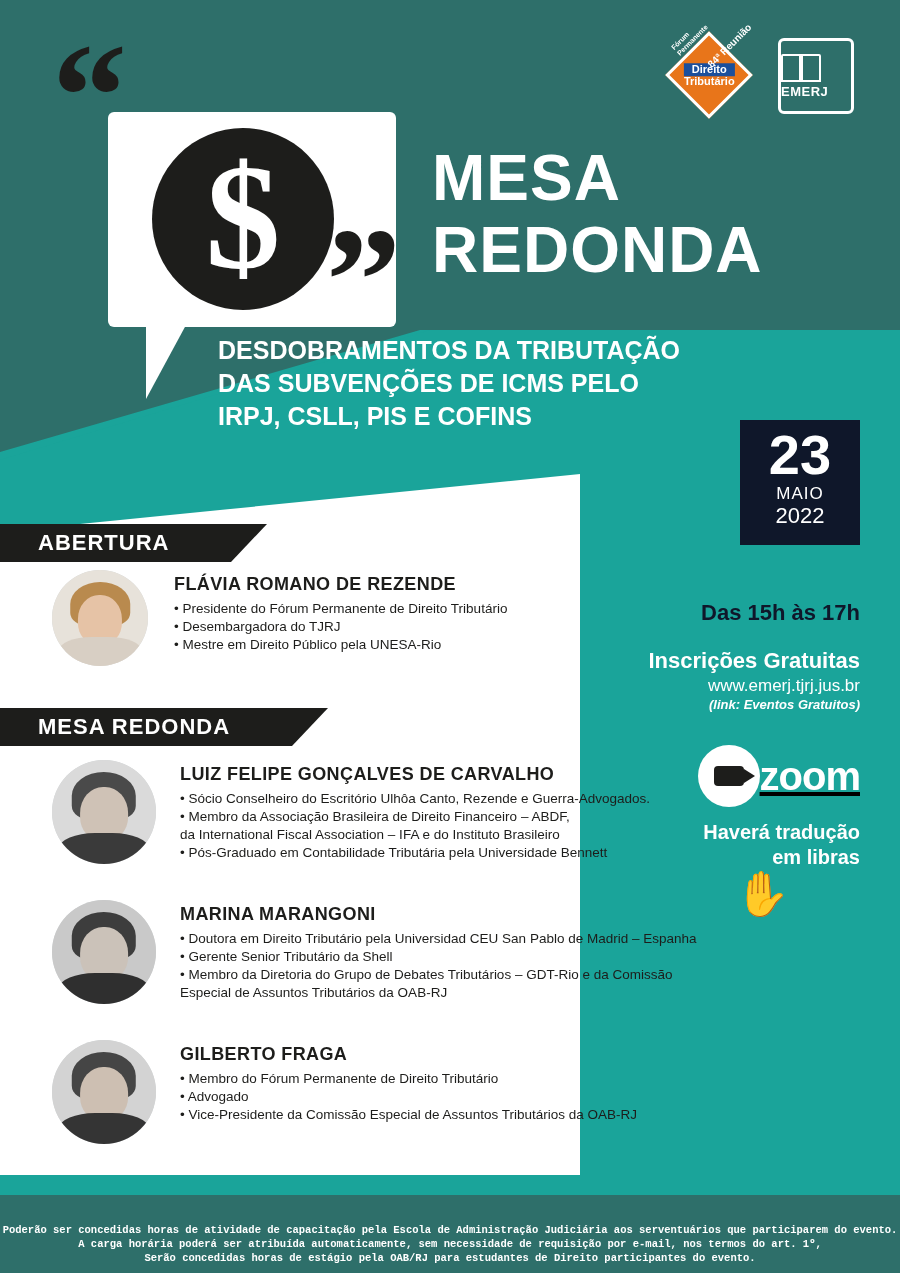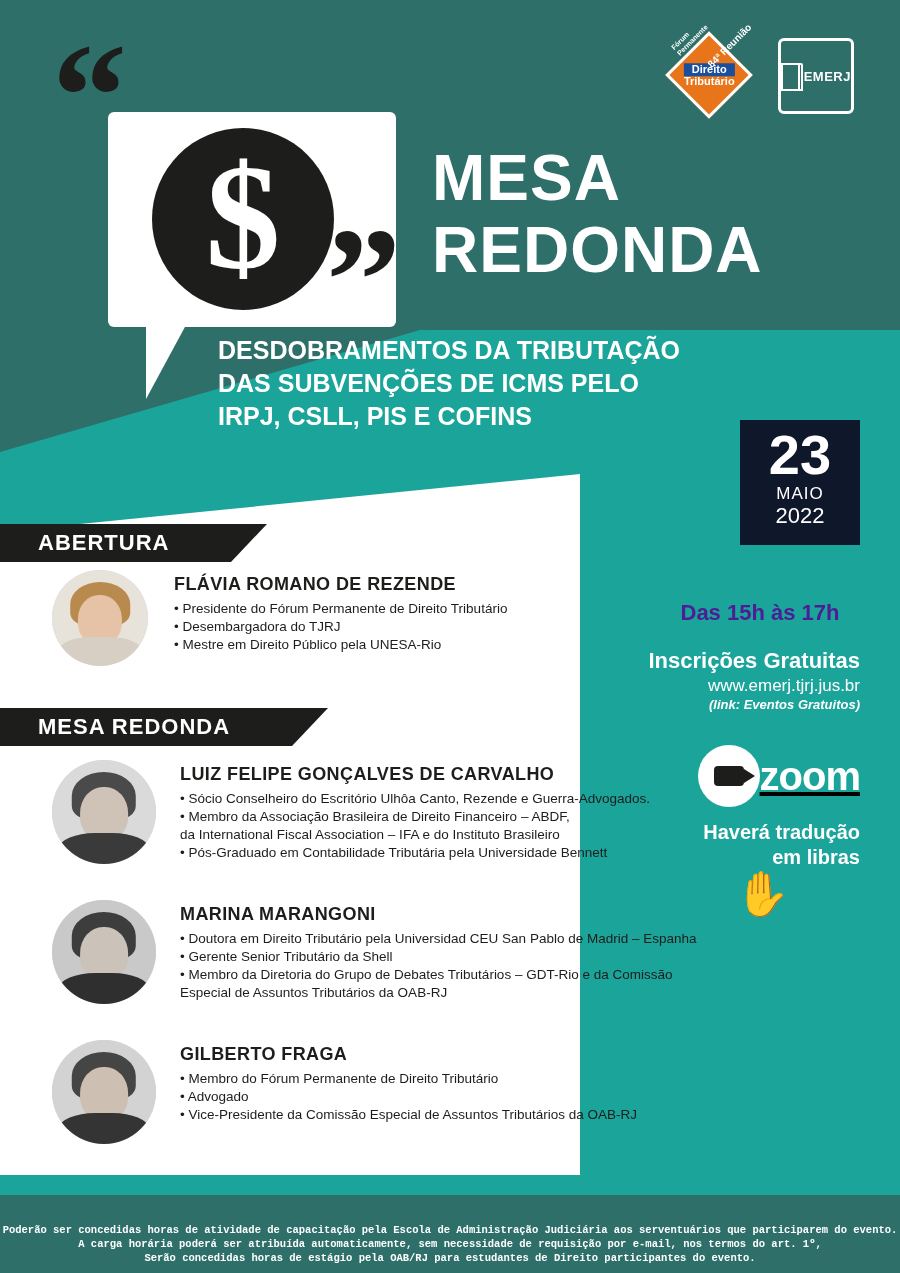--- a/index.html
+++ b/index.html
@@ -58,21 +58,21 @@
     position: absolute; left: 0; top: 8px; width: 54px;
     color: #ffffff; font-size: 7px; font-weight: bold; line-height: 8px;
     transform: rotate(-45deg); transform-origin: left top;
   }
   .reuniao {
     position: absolute; right: -2px; top: 2px; color: #ffffff; font-size: 10px; font-weight: bold;
     transform: rotate(-45deg); white-space: nowrap;
   }
   .logo-emerj {
     width: 76px; height: 76px; border: 3px solid #ffffff; border-radius: 6px;
-    display: flex; flex-direction: row; align-items: center; justify-content: center; gap: 4px;
+    display: flex; flex-direction: column; justify-content: center; gap: 4px;
   }
   .emerj-book { width: 40px; height: 26px; position: relative; }
   .emerj-book:before, .emerj-book:after {
     content:""; position:absolute; top:0; width:18px; height:24px; border:2px solid #fff; border-radius: 2px 2px 0 0;
   }
   .emerj-book:before { left: 0; }
   .emerj-book:after { right: 0; }
   .emerj-label { color:#fff; font-size: 13px; font-weight: bold; letter-spacing: 0.5px;}
 
   
@@ -112,22 +112,22 @@
   
   .date-box {
     position: absolute; right: 40px; top: 420px; width: 120px; height: 125px;
     background: #0f172a; z-index: 7; text-align: center; color: #ffffff;
     padding-top: 6px;
   }
   .date-day { font-size: 56px; font-weight: bold; line-height: 58px; }
   .date-month { font-size: 17px; line-height: 20px; letter-spacing: 1px;}
   .date-year { font-size: 22px; line-height: 24px; }
   .time-text {
-    position: absolute; right: 40px; top: 600px; width: 200px; text-align: center;
-    color: #4c1d95; font-size: 22px; font-weight: bold; z-index: 7;
+    position: absolute; right: 40px; top: 600px; width: 200px; text-align: right;
+    color: #0f172a; font-size: 22px; font-weight: bold; z-index: 7;
   }
   .insc-title {
     position: absolute; right: 40px; top: 648px; width: 240px; text-align: right;
     color: #ffffff; font-size: 22px; font-weight: bold; z-index: 7;
   }
   .insc-url {
     position: absolute; right: 40px; top: 676px; width: 260px; text-align: right;
     color: #ffffff; font-size: 17px; z-index: 7;
   }
   .insc-link {

